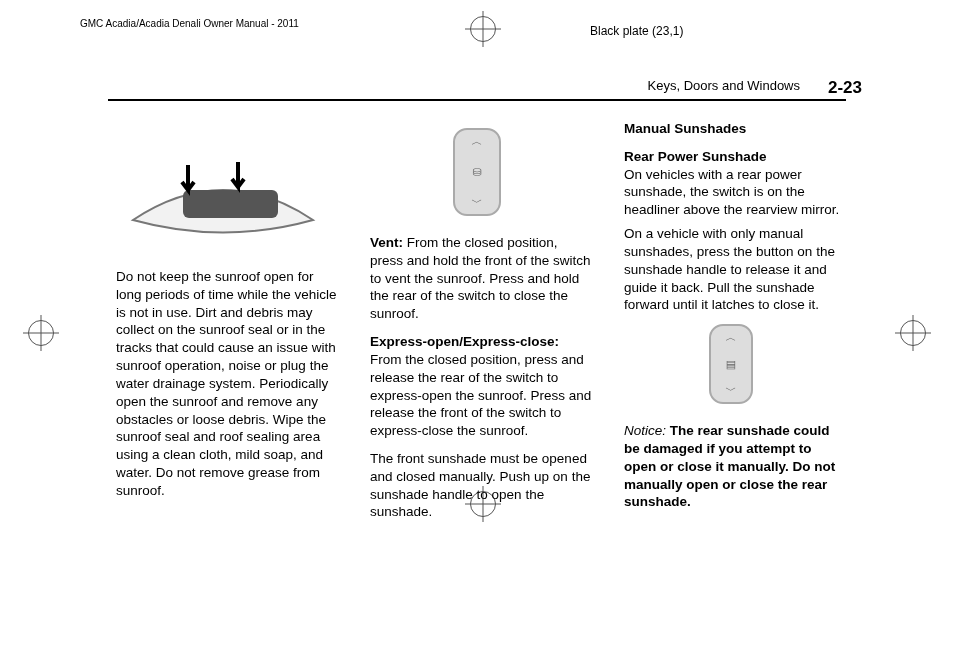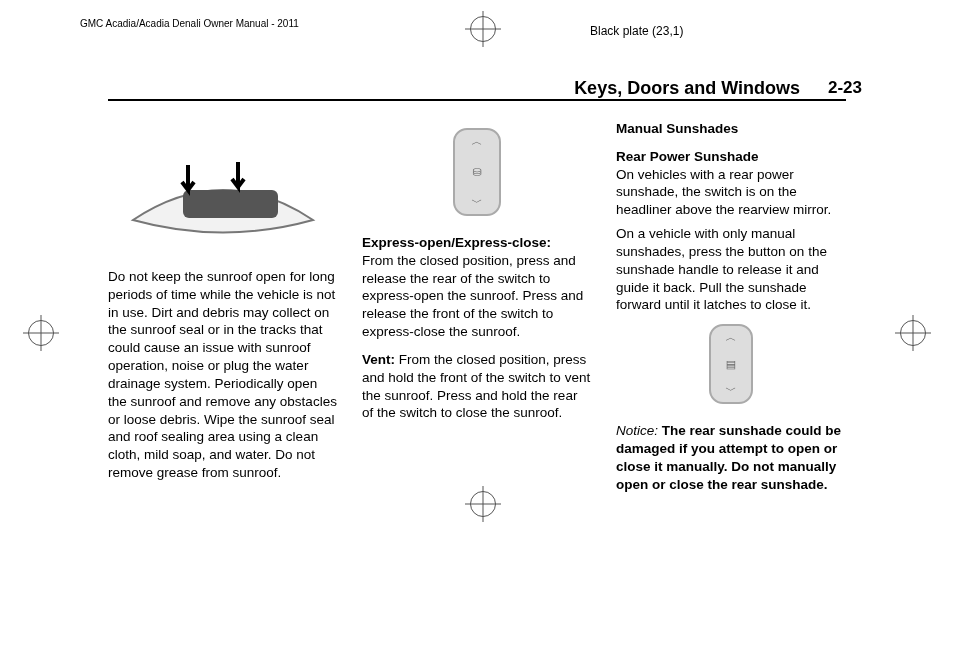--- a/index.html
+++ b/index.html
@@ -12,28 +12,28 @@
   .center-crop-bot{position:absolute;bottom:16px;left:470px}
   .side-crop-l{position:absolute;top:320px;left:28px}
   .side-crop-r{position:absolute;top:320px;right:28px}
   .crop-circle{width:24px;height:24px;border:1px solid #555;border-radius:50%;position:relative;display:inline-block;background:#fff}
   .crop-circle:before,.crop-circle:after{content:"";position:absolute;background:#555}
   .crop-circle:before{left:50%;top:-6px;width:1px;height:36px;transform:translateX(-.5px)}
   .crop-circle:after{top:50%;left:-6px;height:1px;width:36px;transform:translateY(-.5px)}
 
   
   .rule-top{position:absolute;top:99px;left:108px;right:108px;border-top:2px solid #000}
-  .sect-title{position:absolute;top:78px;right:154px;font-weight:bold;font-size:18px}
+  .sect-title{position:absolute;top:78px;right:154px;font-weight:normal;font-size:13px}
   .sect-num{position:absolute;top:78px;right:92px;font-weight:bold;font-size:17px}
 
   
   .body{position:absolute;top:120px;left:108px;right:108px;bottom:40px;
         display:flex;gap:24px;font-size:13.5px;line-height:1.32}
   .col{flex:1}
-  .col p{margin:0 0 10px 0}
+  .col p{margin:0 0 10px 8px}
   .bold{font-weight:bold}
   .ital{font-style:italic;font-weight:normal}
 
   
   .illus{display:flex;justify-content:center;margin:8px 0 18px 0}
   .switch{width:44px;height:72px;border-radius:14px;background:#ddd;border:2px solid #aaa;
           display:flex;flex-direction:column;align-items:center;justify-content:space-between;
           padding:6px 0;font-size:11px;color:#666}
   .chev{line-height:1}
   .sunroof-ill{width:190px;height:100px;position:relative}
@@ -74,26 +74,27 @@
 
     <div class="col">
       <div class="illus">
         <div class="switch">
           <span class="chev">︿</span>
           <span>⛁</span>
           <span class="chev">﹀</span>
         </div>
       </div>
       <p>
+        <span class="bold">Vent:</span><span>  From the closed position, press and hold the front of the switch to vent the sunroof. Press and hold the rear of the switch to close the sunroof.</span>
+      </p>
+      <p>
         <span class="bold">Express-open/Express-close:</span><br>
         <span>From the closed position, press and release the rear of the switch to express-open the sunroof. Press and release the front of the switch to express-close the sunroof.</span>
       </p>
-      <p>
-        <span class="bold">Vent:</span><span>  From the closed position, press and hold the front of the switch to vent the sunroof. Press and hold the rear of the switch to close the sunroof.</span>
-      </p>
+      <p>The front sunshade must be opened and closed manually. Push up on the sunshade handle to open the sunshade.</p>
     </div>
 
     <div class="col">
       <p class="bold">Manual Sunshades</p>
       <p style="margin-bottom:6px">
         <span class="bold">Rear Power Sunshade</span><br>
         <span>On vehicles with a rear power sunshade, the switch is on the headliner above the rearview mirror.</span>
       </p>
       <p>On a vehicle with only manual sunshades, press the button on the sunshade handle to release it and guide it back. Pull the sunshade forward until it latches to close it.</p>
       <div class="illus">

